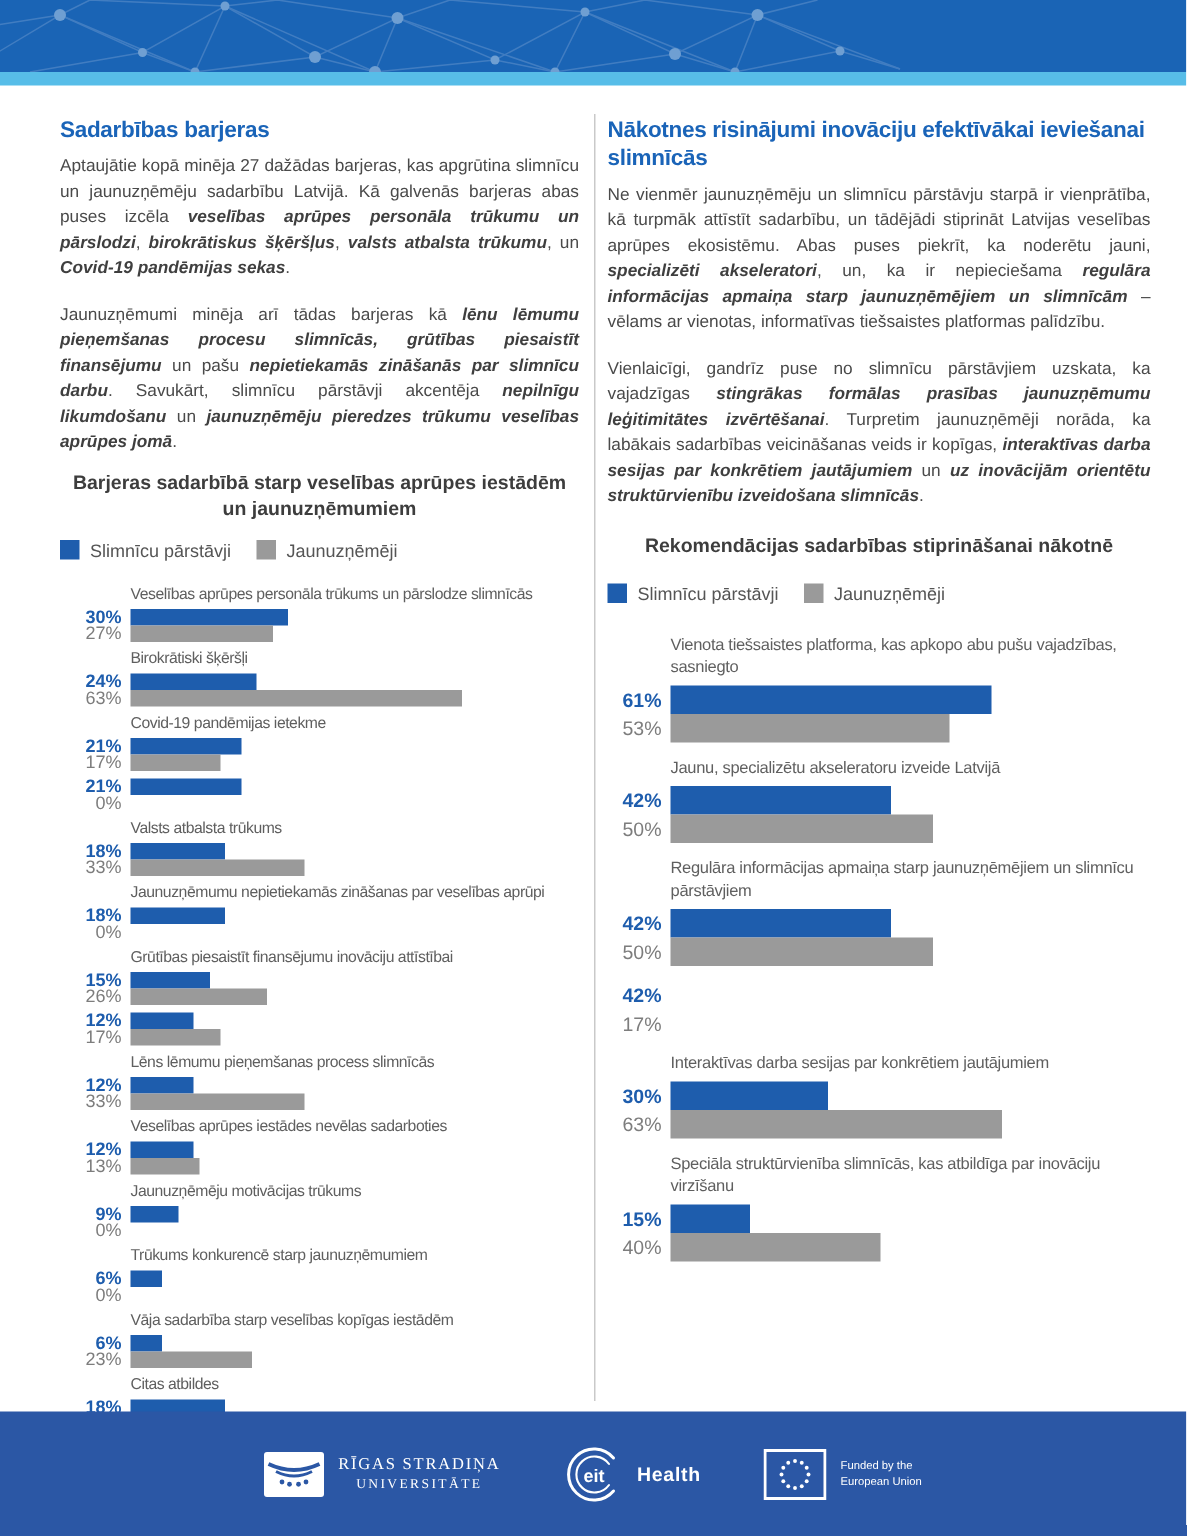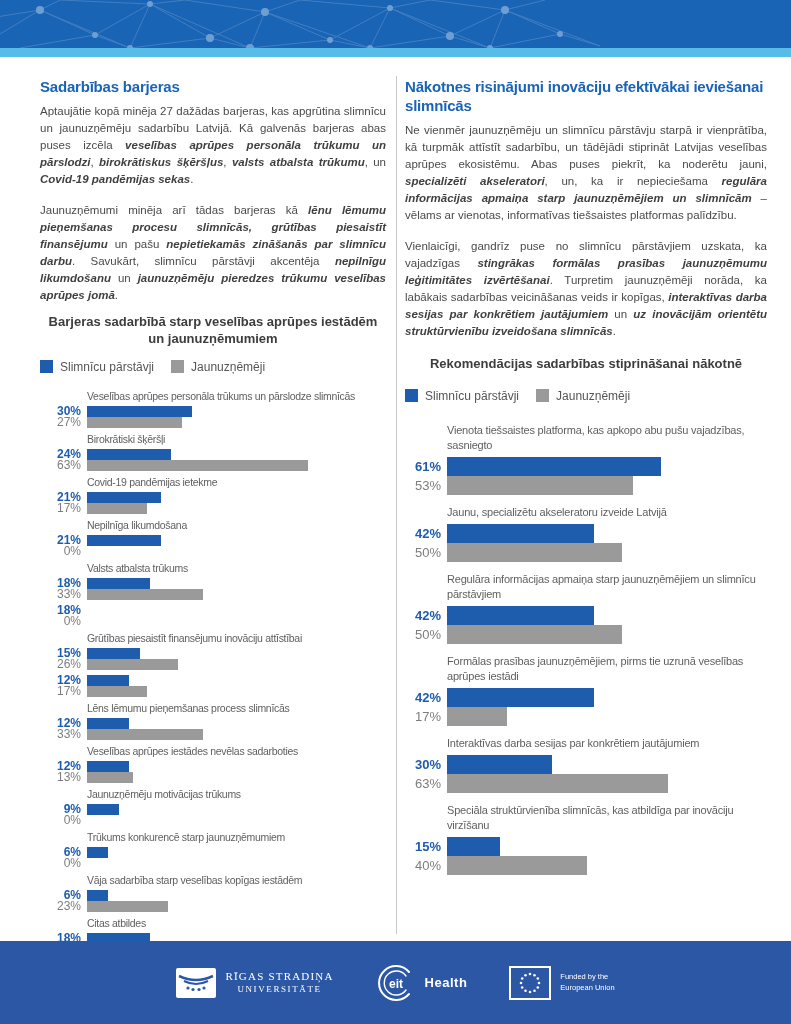--- a/index.html
+++ b/index.html
@@ -135,21 +135,20 @@
                 <div class="bar b-gray" title="Jaunuzņēmēji: 17%" style="width: 59.5px; height: 11px;"></div>
               </div>
             </div>
           </div>
           <div class="bar-row">
             <div class="pcts">
               <div class="pct p-blue" style="height: 11px;">21%</div>
               <div class="pct p-gray" style="height: 11px;">0%</div>
             </div>
             <div class="rmain">
-              <div class="bar-label">Nepilnīga likumdošana</div>
               <div style="min-height: 22px;">
                 <div class="bar b-blue" title="Slimnīcu pārstāvji: 21%" style="width: 73.5px; height: 11px;"></div>
               </div>
             </div>
           </div>
           <div class="bar-row">
             <div class="pcts">
               <div class="pct p-blue" style="height: 11px;">18%</div>
               <div class="pct p-gray" style="height: 11px;">33%</div>
             </div>
@@ -158,20 +157,26 @@
               <div style="min-height: 22px;">
                 <div class="bar b-blue" title="Slimnīcu pārstāvji: 18%" style="width: 63px; height: 11px;"></div>
                 <div class="bar b-gray" title="Jaunuzņēmēji: 33%" style="width: 115.5px; height: 11px;"></div>
               </div>
             </div>
           </div>
           <div class="bar-row">
             <div class="pcts">
               <div class="pct p-blue" style="height: 11px;">18%</div>
               <div class="pct p-gray" style="height: 11px;">0%</div>
+            </div>
+            <div class="rmain">
+              <div class="bar-label">Jaunuzņēmumu nepietiekamās zināšanas par veselības aprūpi</div>
+              <div style="min-height: 22px;">
+                <div class="bar b-blue" title="Slimnīcu pārstāvji: 18%" style="width: 63px; height: 11px;"></div>
+              </div>
             </div>
           </div>
           <div class="bar-row">
             <div class="pcts">
               <div class="pct p-blue" style="height: 11px;">15%</div>
               <div class="pct p-gray" style="height: 11px;">26%</div>
             </div>
             <div class="rmain">
               <div class="bar-label">Grūtības piesaistīt finansējumu inovāciju attīstībai</div>
               <div style="min-height: 22px;">
@@ -321,27 +326,20 @@
               <div style="min-height: 38px;">
                 <div class="bar b-blue" title="Slimnīcu pārstāvji: 42%" style="width: 147px; height: 19px;"></div>
                 <div class="bar b-gray" title="Jaunuzņēmēji: 50%" style="width: 175px; height: 19px;"></div>
               </div>
             </div>
           </div>
           <div class="bar-row">
             <div class="pcts">
               <div class="pct p-blue" style="height: 19px;">42%</div>
               <div class="pct p-gray" style="height: 19px;">17%</div>
-            </div>
-            <div class="rmain">
-              <div class="bar-label">Formālas prasības jaunuzņēmējiem, pirms tie uzrunā veselības aprūpes iestādi</div>
-              <div style="min-height: 38px;">
-                <div class="bar b-blue" title="Slimnīcu pārstāvji: 42%" style="width: 147px; height: 19px;"></div>
-                <div class="bar b-gray" title="Jaunuzņēmēji: 17%" style="width: 59.5px; height: 19px;"></div>
-              </div>
             </div>
           </div>
           <div class="bar-row">
             <div class="pcts">
               <div class="pct p-blue" style="height: 19px;">30%</div>
               <div class="pct p-gray" style="height: 19px;">63%</div>
             </div>
             <div class="rmain">
               <div class="bar-label">Interaktīvas darba sesijas par konkrētiem jautājumiem</div>
               <div style="min-height: 38px;">

